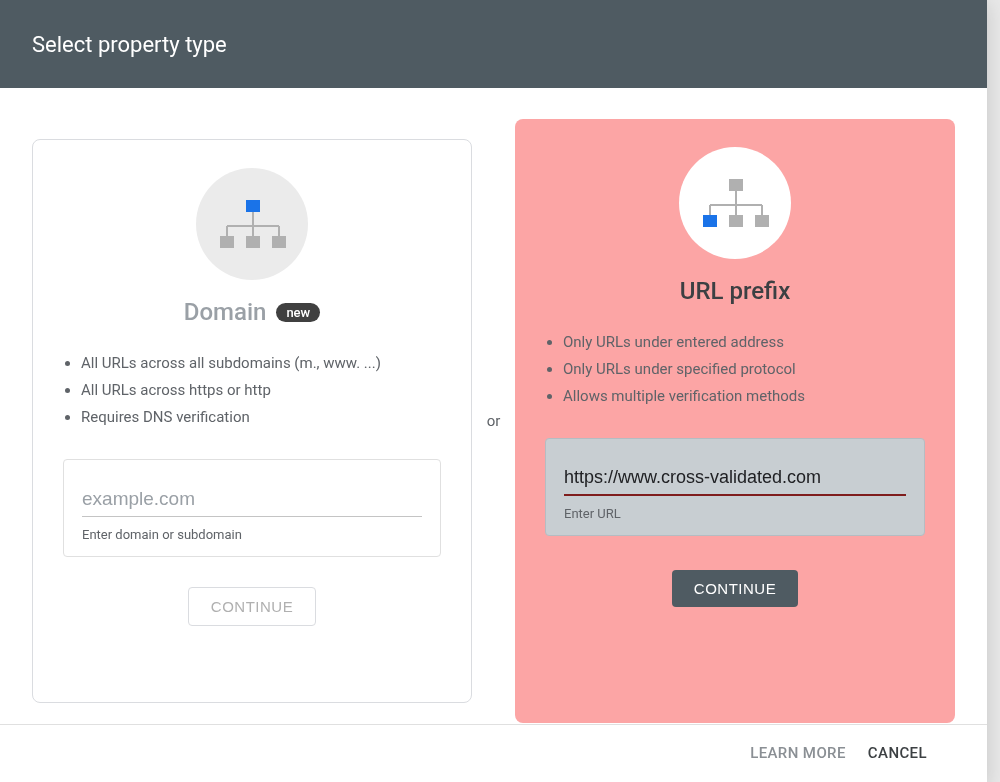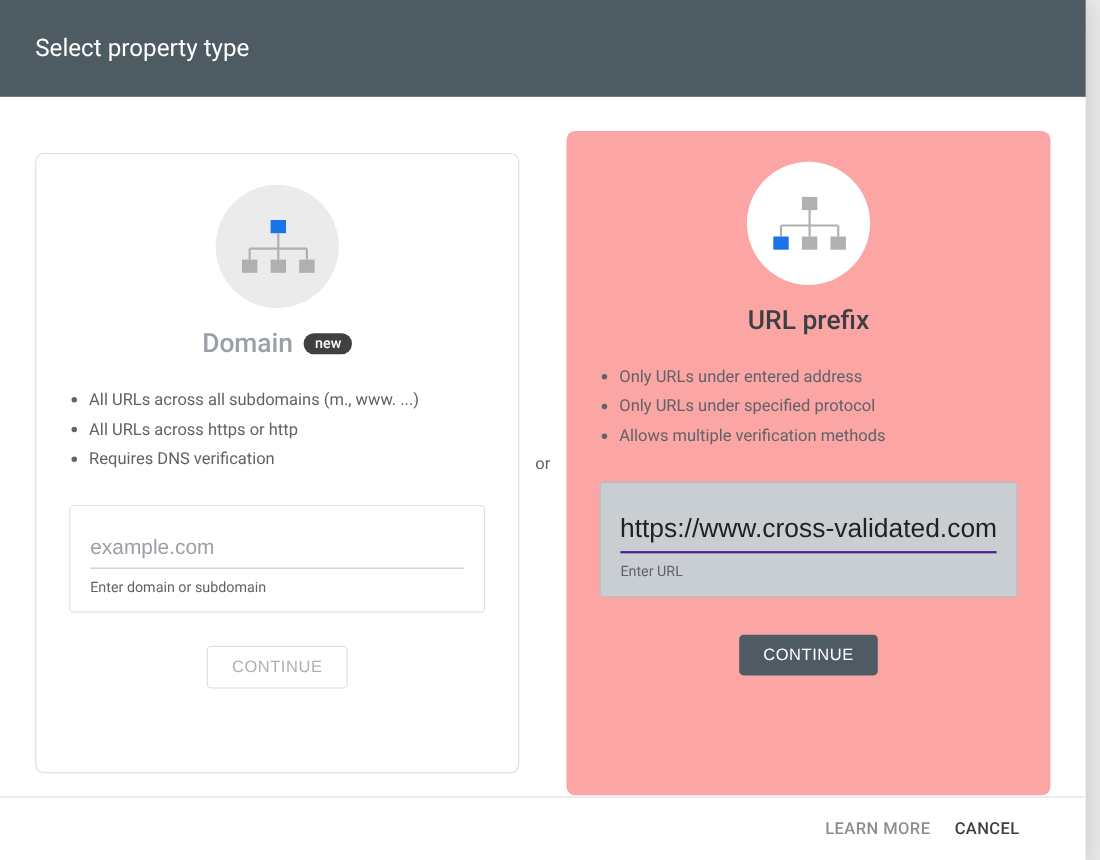--- a/index.html
+++ b/index.html
@@ -113,23 +113,23 @@
   border-bottom: 1px solid #c4c4c4;
   font-size: 19px;
   padding: 6px 0;
   background: transparent;
   outline: none;
   color: #3c4043;
 }
 .text-input::placeholder { color: #9aa0a6; }
 .card.left .text-input { color: #9aa0a6; }
 .card.right .text-input {
-  border-bottom: 2px solid #4c1d95;
+  border-bottom: 2px solid #7f1d1d;
   color: #202124;
-  font-size: 24px;
+  font-size: 18px;
 }
 .helper {
   font-size: 13px;
   color: #5f6368;
   margin-top: 10px;
   display: block;
 }
 .continue-btn {
   margin-top: 30px;
   padding: 10px 22px;

